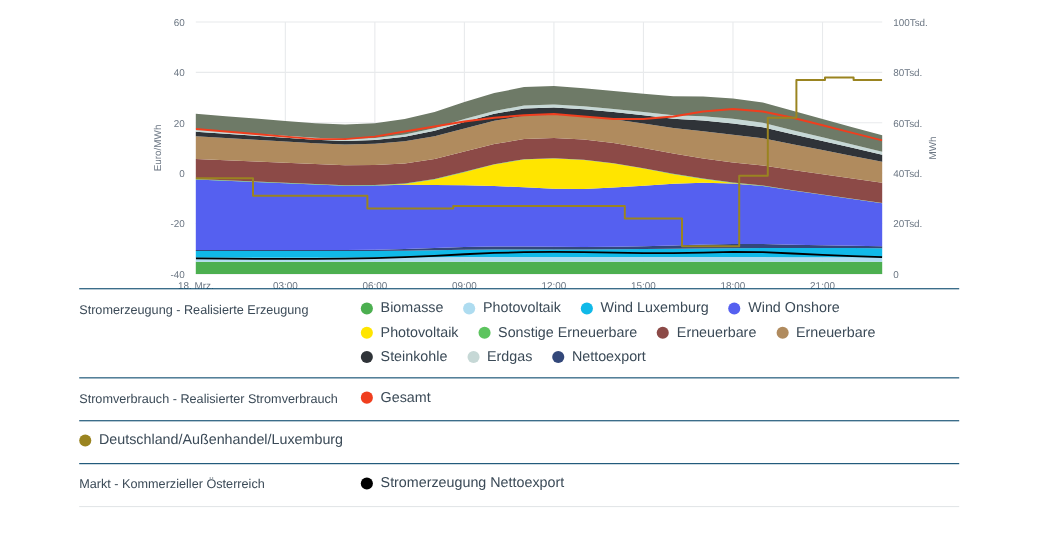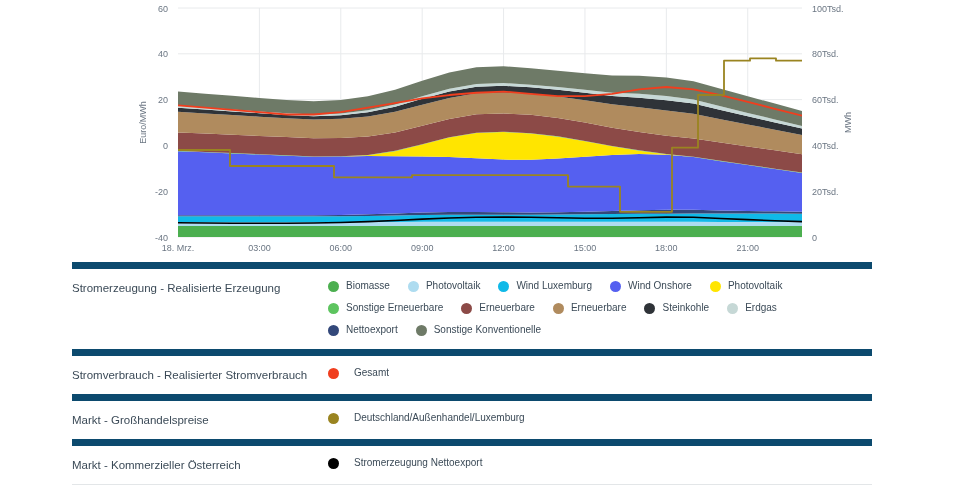--- a/index.html
+++ b/index.html
@@ -4,55 +4,55 @@
 <style>
   html,body{margin:0;padding:0;}
   body{
     width:960px;height:500px;background:#ffffff;
     font-family:"Liberation Sans", sans-serif;
     color:#3b4a57;overflow:hidden;
   }
   #app{position:relative;width:960px;height:500px;}
 
   
-  .chart-wrap{position:absolute;left:0;top:0;width:960px;height:256px;}
+  .chart-wrap{position:absolute;left:0;top:12px;width:960px;height:256px;}
   svg.plot{position:absolute;left:0;top:0;}
   .axis-title{
     font-size:9px;fill:#6b7683;
   }
   .tick-label{font-size:9px;fill:#6b7683;}
   .tick-label.left{text-anchor:end;}
   .tick-label.right{text-anchor:start;}
   .tick-label.bottom{text-anchor:middle;}
 
   
   .legend{position:absolute;left:72px;top:262px;width:800px;}
   .legend-row{
     display:flex;align-items:flex-start;
-    border-top:7px solid #0c4a6e;
+    border-top:1px solid #0c4a6e;
     padding:10px 0 10px 0;
     min-height:18px;
   }
   .legend-row:last-child{border-bottom:1px solid #e3e6e8;}
   .legend-cat{
     width:256px;flex:0 0 256px;
     font-size:11.5px;color:#3b4a57;line-height:16px;
     padding-top:1px;
   }
   .legend-items{
     flex:1;display:flex;flex-wrap:wrap;
     align-content:flex-start;
   }
   .legend-item{
     display:flex;align-items:center;
     margin:0 18px 8px 0;
-    font-size:10px;color:#3b4a57;line-height:14px;
+    font-size:13px;color:#3b4a57;line-height:14px;
     white-space:nowrap;
   }
-  .legend-row.single .legend-item{margin-bottom:0;gap:8px;}
+  .legend-row.single .legend-item{margin-bottom:0;}
   .dot{
     width:11px;height:11px;border-radius:50%;
     margin-right:7px;flex:0 0 11px;
   }
   .grp-row-gen{padding-bottom:4px;}
 </style>
 </head>
 <body>
 
 <div id="app">
@@ -161,37 +161,32 @@
             <span>Steinkohle</span>
           </div>
           <div class="legend-item">
             <span class="dot" style="background: rgb(198, 216, 214);"></span>
             <span>Erdgas</span>
           </div>
           <div class="legend-item">
             <span class="dot" style="background: rgb(51, 72, 122);"></span>
             <span>Nettoexport</span>
           </div>
-          <div class="legend-item">
-            <span class="dot" style="background: rgb(110, 122, 103);"></span>
-            <span>Sonstige Konventionelle</span>
-          </div>
         </div>
       </div>
       <div class="legend-row single">
         <div class="legend-cat">Stromverbrauch - Realisierter Stromverbrauch</div>
         <div class="legend-items">
           <div class="legend-item">
             <span class="dot" style="background: rgb(240, 62, 30);"></span>
             <span>Gesamt</span>
           </div>
         </div>
       </div>
       <div class="legend-row single">
-        <div class="legend-cat">Markt - Großhandelspreise</div>
         <div class="legend-items">
           <div class="legend-item">
             <span class="dot" style="background: rgb(154, 132, 32);"></span>
             <span>Deutschland/Außenhandel/Luxemburg</span>
           </div>
         </div>
       </div>
       <div class="legend-row single">
         <div class="legend-cat">Markt - Kommerzieller Österreich</div>
         <div class="legend-items">

